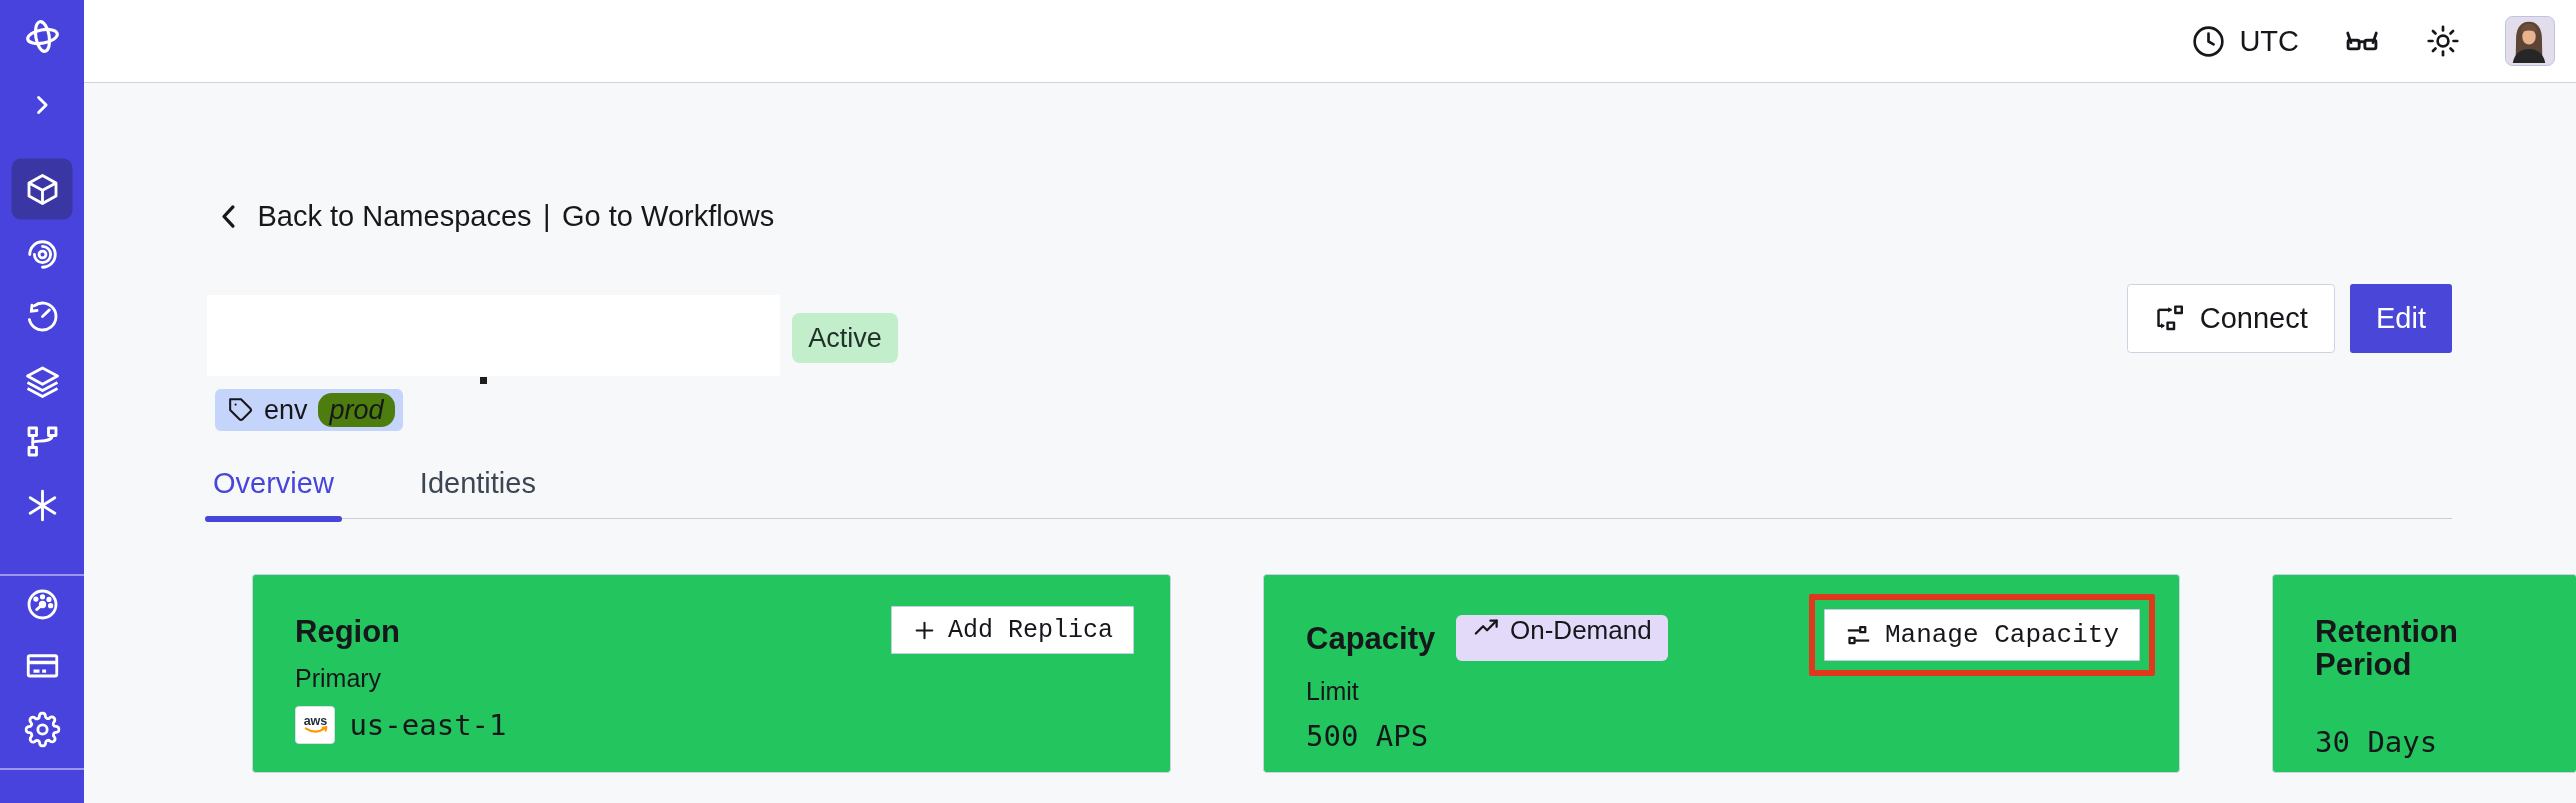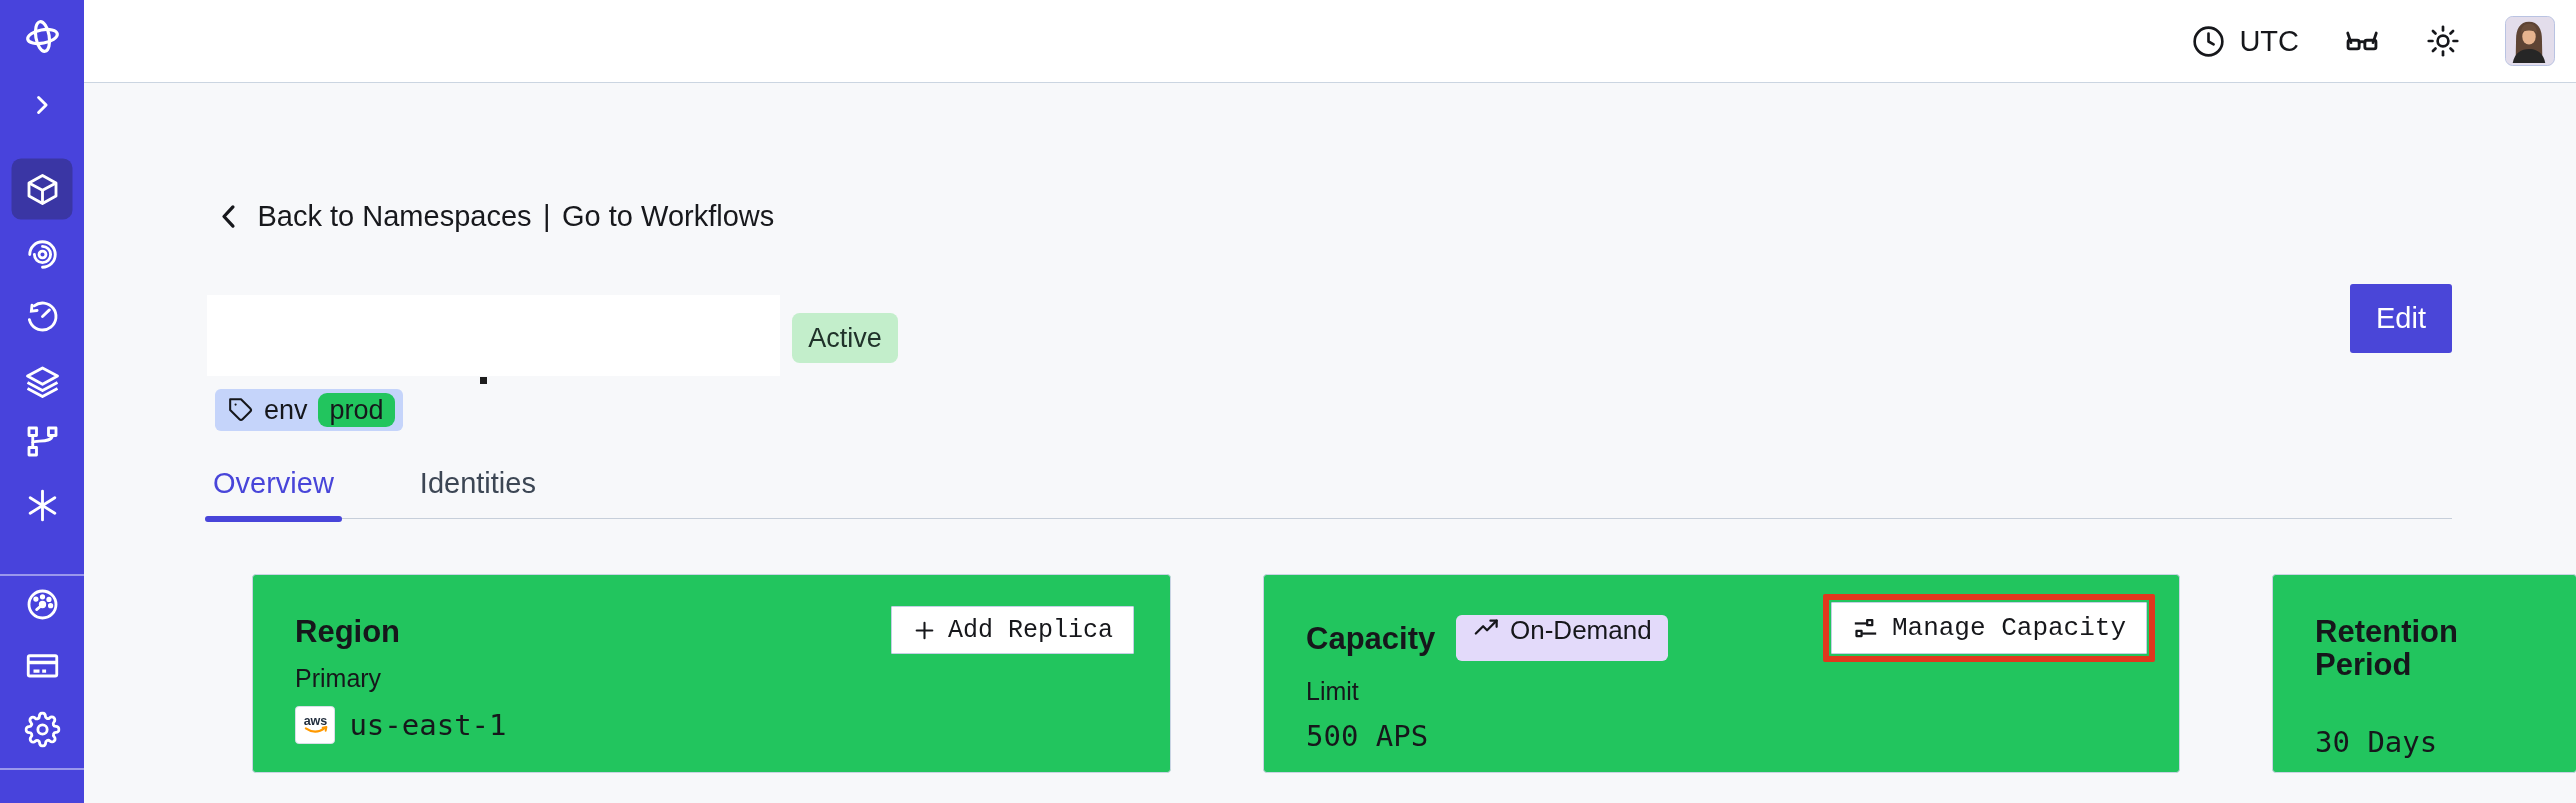--- a/index.html
+++ b/index.html
@@ -58,21 +58,21 @@
     display:flex; align-items:center; padding:0 26px;
     background:#4A46D8; border:none; border-radius:2.9px;
     font-size:29px; color:#FFFFFF; cursor:pointer; font-family:inherit;
   }
 
   .tag-chip {
     position:absolute; left:215px; top:389px; height:42px;
     display:flex; align-items:center; gap:10.5px; padding:0 7.7px 0 12.5px;
     background:#C5D4FA; border-radius:5.8px; font-size:27px; color:#16171B;
   }
-  .tag-chip .tag-value { background:#22c55e; border-radius:9px; padding:1.9px 11.5px; }
+  .tag-chip .tag-value { background:#4d7c0f; border-radius:14px; padding:1.9px 11.5px;font-style:italic; }
 
   
   .tabs {
     position:absolute; left:213px; top:468px; width:2239px;
     display:flex; gap:86px; border-bottom:1.9px solid #C7CFDA;
   }
   .tab { position:relative; font-size:29px; line-height:31px; padding-bottom:19px; color:#3C4654; cursor:pointer; }
   .tab.active { color:#4845D9; }
   .tab.active::after {
     content:""; position:absolute; left:-7.7px; right:-7.7px; bottom:-3.8px; height:5.8px;
@@ -101,21 +101,21 @@
     font-size:25px; color:#16171B; cursor:pointer; font-family:Liberation Mono, monospace;
   }
   .add-replica { position:absolute; top:31px; right:36px; }
 
   .badge-ondemand {
     display:flex; align-items:flex-start; gap:10.5px; height:46px; padding:0 16.3px;
     background:#E3DAFA; border-radius:5.8px; font-size:26px; color:#16171B;
   }
   .annotation-box {
     position:absolute; top:19px; right:24px;
-    border:6.7px solid #E0381D; border-radius:1.9px; padding:2px;
+    border:6.7px solid #E0381D; border-radius:1.9px; padding:9px;
   }
   .btn-manage { height:52px; font-size:26px; gap:12.5px; }
 
   .aws-badge {
     width:40px; height:38px; background:#FFFFFF; border:1.9px solid #D8DEE8; border-radius:3.8px;
     display:flex; align-items:center; justify-content:center;
   }
 </style>
 </head>
 <body>
@@ -258,20 +258,31 @@
   <span>Go to Workflows</span>
 </div>
 
 <div class="title-box"></div>
 <div class="title-dot"></div>
 <div class="status-badge">
   <span>Active</span>
 </div>
 
 <div class="header-actions">
+  <button class="btn-connect">
+    <svg width="31" height="31" viewBox="0 0 24 24" fill="none" stroke="#16171B" stroke-width="1.9" stroke-linejoin="round">
+      <rect x="16.5" y="2.8" width="5" height="5"></rect>
+      <rect x="10.5" y="15.2" width="5" height="5"></rect>
+      <path d="M3.5 5.3 H13.5"></path>
+        <path d="M11 3.3 L14 5.3 L11 7.3" fill="#16171B" stroke="none"></path>
+      <path d="M3.5 5.3 V17.7 H7.5"></path>
+        <path d="M5.5 15.7 L8.5 17.7 L5.5 19.7" fill="#16171B" stroke="none"></path>
+    </svg>
+    <span>Connect</span>
+  </button>
   <button class="btn-edit">
     <span>Edit</span>
   </button>
 </div>
 
 <div class="tag-chip">
   <svg width="26" height="26" viewBox="0 0 24 24" fill="none" stroke="#16171B" stroke-width="1.9" stroke-linejoin="round">
     <path d="M20.59 13.41 L13.42 20.58 a2 2 0 0 1 -2.83 0 L2 12 V2 H12 L20.59 10.59 a2 2 0 0 1 0 2.82 Z"></path>
     <circle cx="7" cy="7" r="1" fill="#16171B" stroke="none"></circle>
   </svg>

